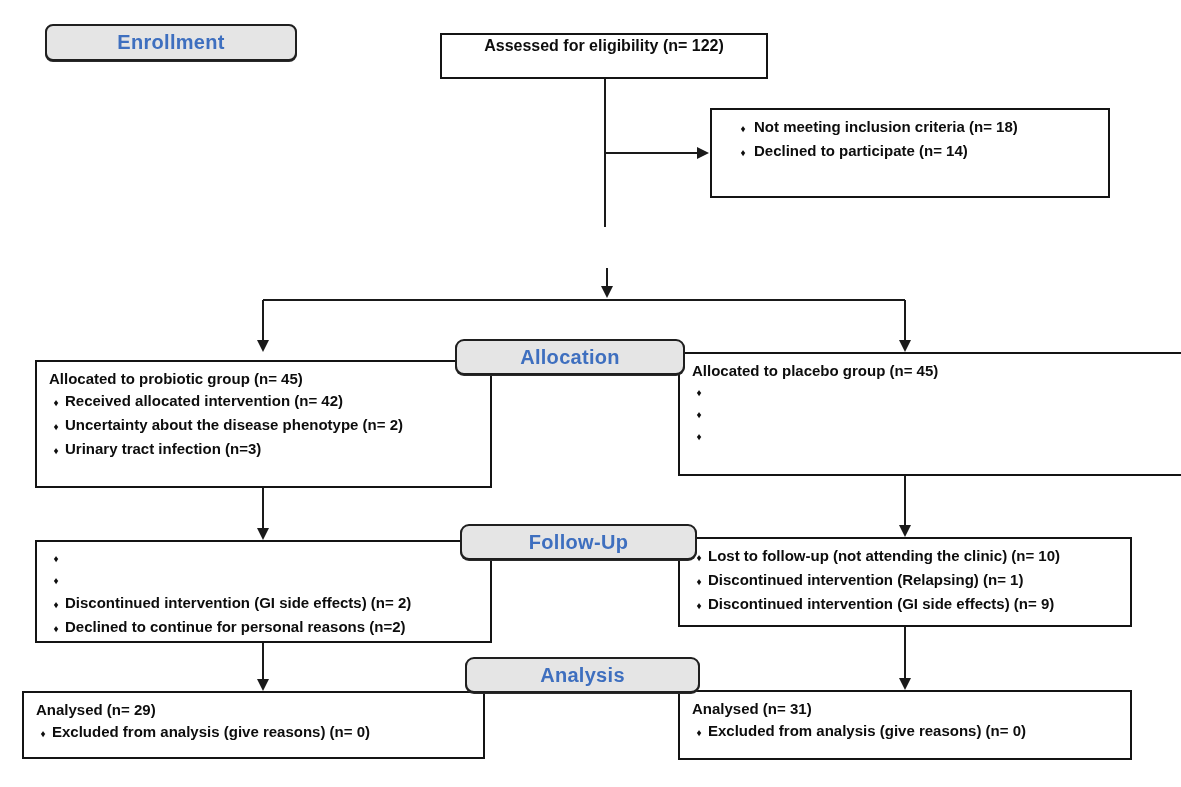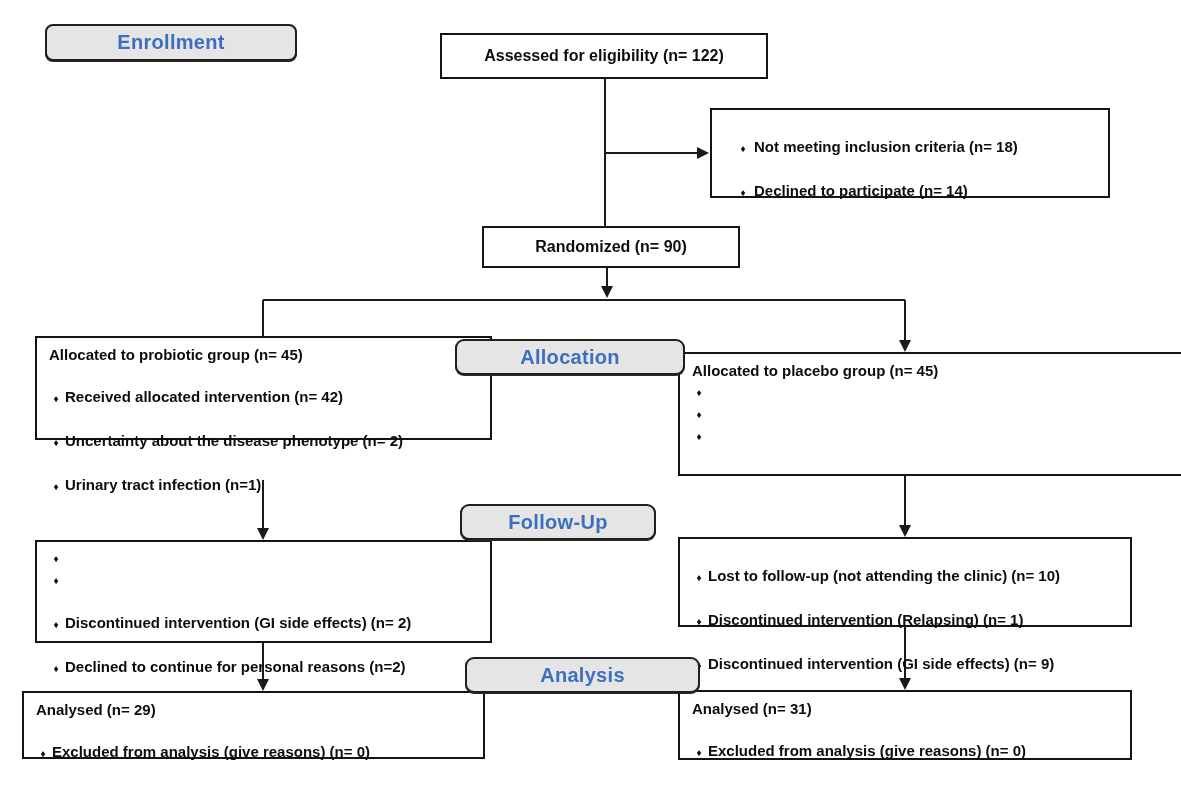--- a/index.html
+++ b/index.html
@@ -17,31 +17,31 @@
     background:#ffffff;
     border:2px solid #141414;
     color:#0d0d0d;
     font-weight:bold;
     font-size:15px;
     line-height:22px;
     box-sizing:border-box;
     padding:6px 10px;
   }
   .box.center{
-    display:flex;align-items:center;justify-content:center;
+    display:flex;justify-content:center;
     font-size:16px;padding:0;
   }
   .box .title{padding-left:2px;}
   .bullet-row{display:flex;align-items:baseline;}
   .bullet{
     width:18px;min-width:18px;text-align:center;
     font-size:10px;
   }
   .indent-lg .bullet{margin-left:10px;width:22px;min-width:22px;}
-  .bullet-text{flex:1;margin-top:20px;}
+  .bullet-text{flex:1;}
 
   .stage-label{
     position:absolute;
     background:#e5e5e5;
     border:2px solid #1f1f1f;
     border-radius:9px;
     box-shadow:0 1px 0 #2a2a2a;
     color:#3e6fbf;
     font-weight:bold;
     font-size:20px;
@@ -73,59 +73,56 @@
       <line x1="905" y1="476" x2="905" y2="525" marker-end="url(#arrow)"></line>
       <line x1="263" y1="643" x2="263" y2="679" marker-end="url(#arrow)"></line>
       <line x1="905" y1="627" x2="905" y2="678" marker-end="url(#arrow)"></line>
     </g>
   </svg>
 
   <div class="stage-label" style="left:45px;top:24px;width:252px;height:37px;border-radius:8px;">Enrollment</div>
 
   <div class="stage-label" style="left:455px;top:331px;width:230px;height:36px;margin-top:8px;">Allocation</div>
 
-  <div class="stage-label" style="left:460px;top:504px;width:196px;height:36px;">Follow-Up</div>
+  <div class="stage-label" style="left:460px;top:524px;width:237px;height:36px;">Follow-Up</div>
 
   <div class="stage-label" style="left:465px;top:657px;width:235px;height:36px;">Analysis</div>
 
   <div class="box center" style="left:440px;top:33px;width:328px;height:46px;">
     <span>Assessed for eligibility (n= 122)</span>
   </div>
 
   <div class="box indent-lg" style="left:710px;top:108px;width:400px;height:90px;">
     <div class="items">
         <div class="bullet-row">
           <span class="bullet">♦</span>
           <span class="bullet-text">Not meeting inclusion criteria (n= 18)</span>
         </div>
         <div class="bullet-row">
           <span class="bullet">♦</span>
           <span class="bullet-text">Declined to participate (n= 14)</span>
         </div>
       </div>
   </div>
 
-  <div class="box center" style="left:482px;top:226px;width:258px;height:42px;">
-    <span>Randomized (n= 90)</span>
-  </div>
 
-  <div class="box" style="left:35px;top:336px;width:457px;height:104px;">
+  <div class="box" style="left:35px;top:360px;width:457px;height:128px;">
     <div class="title">Allocated to probiotic group (n= 45)</div>
     <div class="items">
         <div class="bullet-row">
           <span class="bullet">♦</span>
           <span class="bullet-text">Received allocated intervention (n= 42)</span>
         </div>
         <div class="bullet-row">
           <span class="bullet">♦</span>
           <span class="bullet-text">Uncertainty about the disease phenotype (n= 2)</span>
         </div>
         <div class="bullet-row">
           <span class="bullet">♦</span>
-          <span class="bullet-text">Urinary tract infection (n=1)</span>
+          <span class="bullet-text">Urinary tract infection (n=3)</span>
         </div>
       </div>
   </div>
 
   <div class="box" style="left:678px;top:352px;width:506px;height:124px;">
     <div class="title">Allocated to placebo group (n= 45)</div>
     <div class="items">
         <div class="bullet-row">
           <span class="bullet">♦</span>
         </div>

